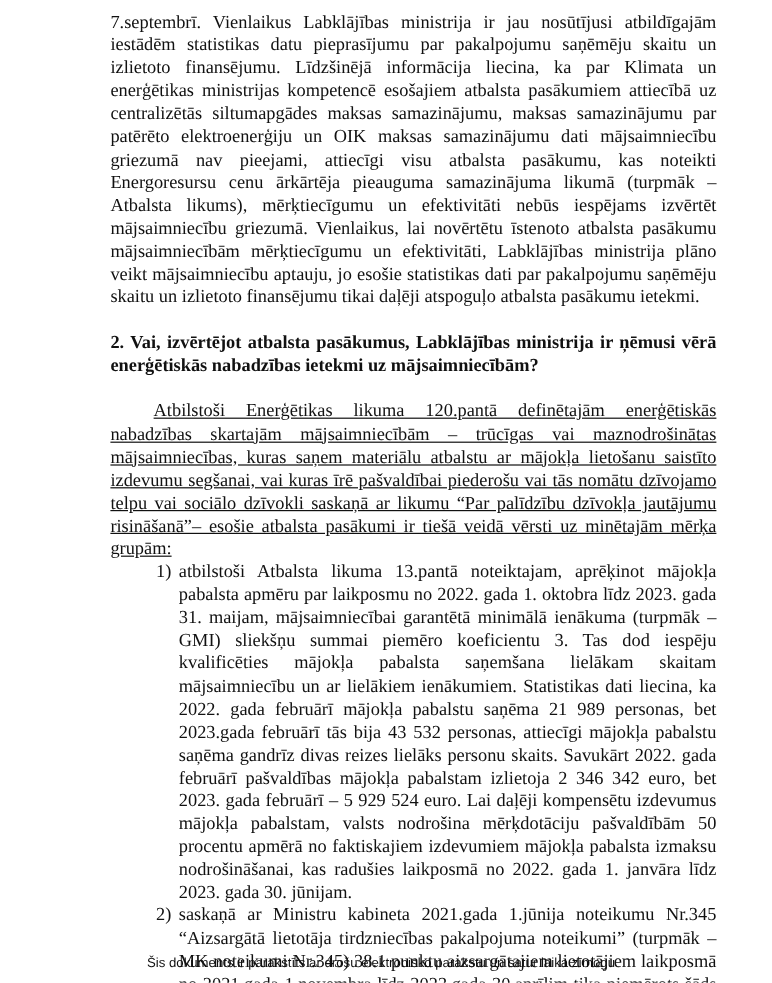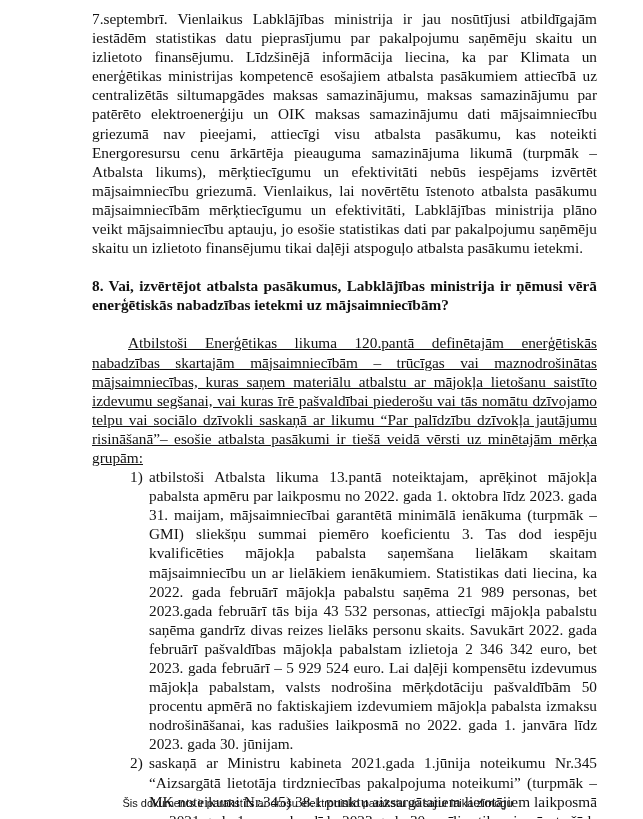--- a/index.html
+++ b/index.html
@@ -19,21 +19,21 @@
     position: absolute; left: 0; width: 643px; top: 797px; text-align: center;
     font-family: "Liberation Sans", "DejaVu Sans", sans-serif;
     font-size: 11px; color: #111; padding-right: 8px; box-sizing: border-box;
   }
 </style>
 </head>
 <body>
 
 <div class="page">
   <p class="p">7.septembrī. Vienlaikus Labklājības ministrija ir jau nosūtījusi atbildīgajām iestādēm statistikas datu pieprasījumu par pakalpojumu saņēmēju skaitu un izlietoto finansējumu. Līdzšinējā informācija liecina, ka par Klimata un enerģētikas ministrijas kompetencē esošajiem atbalsta pasākumiem attiecībā uz centralizētās siltumapgādes maksas samazinājumu, maksas samazinājumu par patērēto elektroenerģiju un OIK maksas samazinājumu dati mājsaimniecību griezumā nav pieejami, attiecīgi visu atbalsta pasākumu, kas noteikti Energoresursu cenu ārkārtēja pieauguma samazinājuma likumā (turpmāk – Atbalsta likums), mērķtiecīgumu un efektivitāti nebūs iespējams izvērtēt mājsaimniecību griezumā. Vienlaikus, lai novērtētu īstenoto atbalsta pasākumu mājsaimniecībām mērķtiecīgumu un efektivitāti, Labklājības ministrija plāno veikt mājsaimniecību aptauju, jo esošie statistikas dati par pakalpojumu saņēmēju skaitu un izlietoto finansējumu tikai daļēji atspoguļo atbalsta pasākumu ietekmi.</p>
-  <p class="heading">8. Vai, izvērtējot atbalsta pasākumus, Labklājības ministrija ir ņēmusi vērā enerģētiskās nabadzības ietekmi uz mājsaimniecībām?</p>
+  <p class="heading">2. Vai, izvērtējot atbalsta pasākumus, Labklājības ministrija ir ņēmusi vērā enerģētiskās nabadzības ietekmi uz mājsaimniecībām?</p>
   <p class="p indent">Atbilstoši Enerģētikas likuma 120.pantā definētajām enerģētiskās nabadzības skartajām mājsaimniecībām – trūcīgas vai maznodrošinātas mājsaimniecības, kuras saņem materiālu atbalstu ar mājokļa lietošanu saistīto izdevumu segšanai, vai kuras īrē pašvaldībai piederošu vai tās nomātu dzīvojamo telpu vai sociālo dzīvokli saskaņā ar likumu “Par palīdzību dzīvokļa jautājumu risināšanā”– esošie atbalsta pasākumi ir tiešā veidā vērsti uz minētajām mērķa grupām:</p>
   <ol class="list">
     <li>
       <span class="num">1)</span>
       <span>atbilstoši Atbalsta likuma 13.pantā noteiktajam, aprēķinot mājokļa pabalsta apmēru par laikposmu no 2022. gada 1. oktobra līdz 2023. gada 31. maijam, mājsaimniecībai garantētā minimālā ienākuma (turpmāk – GMI) sliekšņu summai piemēro koeficientu 3. Tas dod iespēju kvalificēties mājokļa pabalsta saņemšana lielākam skaitam mājsaimniecību un ar lielākiem ienākumiem. Statistikas dati liecina, ka 2022. gada februārī mājokļa pabalstu saņēma 21 989 personas, bet 2023.gada februārī tās bija 43 532 personas, attiecīgi mājokļa pabalstu saņēma gandrīz divas reizes lielāks personu skaits. Savukārt 2022. gada februārī pašvaldības mājokļa pabalstam izlietoja 2 346 342 euro, bet 2023. gada februārī – 5 929 524 euro. Lai daļēji kompensētu izdevumus mājokļa pabalstam, valsts nodrošina mērķdotāciju pašvaldībām 50 procentu apmērā no faktiskajiem izdevumiem mājokļa pabalsta izmaksu nodrošināšanai, kas radušies laikposmā no 2022. gada 1. janvāra līdz 2023. gada 30. jūnijam.</span>
     </li>
     <li>
       <span class="num">2)</span>
       <span>saskaņā ar Ministru kabineta 2021.gada 1.jūnija noteikumu Nr.345 “Aizsargātā lietotāja tirdzniecības pakalpojuma noteikumi” (turpmāk – MK noteikumi Nr.345) 38.1 punktu aizsargātajiem lietotājiem laikposmā no 2021.gada 1.novembra līdz 2023.gada 30.aprīlim tika piemērots šāds atbalsta maksājuma samazinājums (palielināts par 10 euro) rēķina summai par elektroenerģiju, sistēmas pakalpojumiem un obligātā iepirkuma komponenti, neiekļaujot tajā pievienotās vērtības nodokli:</span>
     </li>

